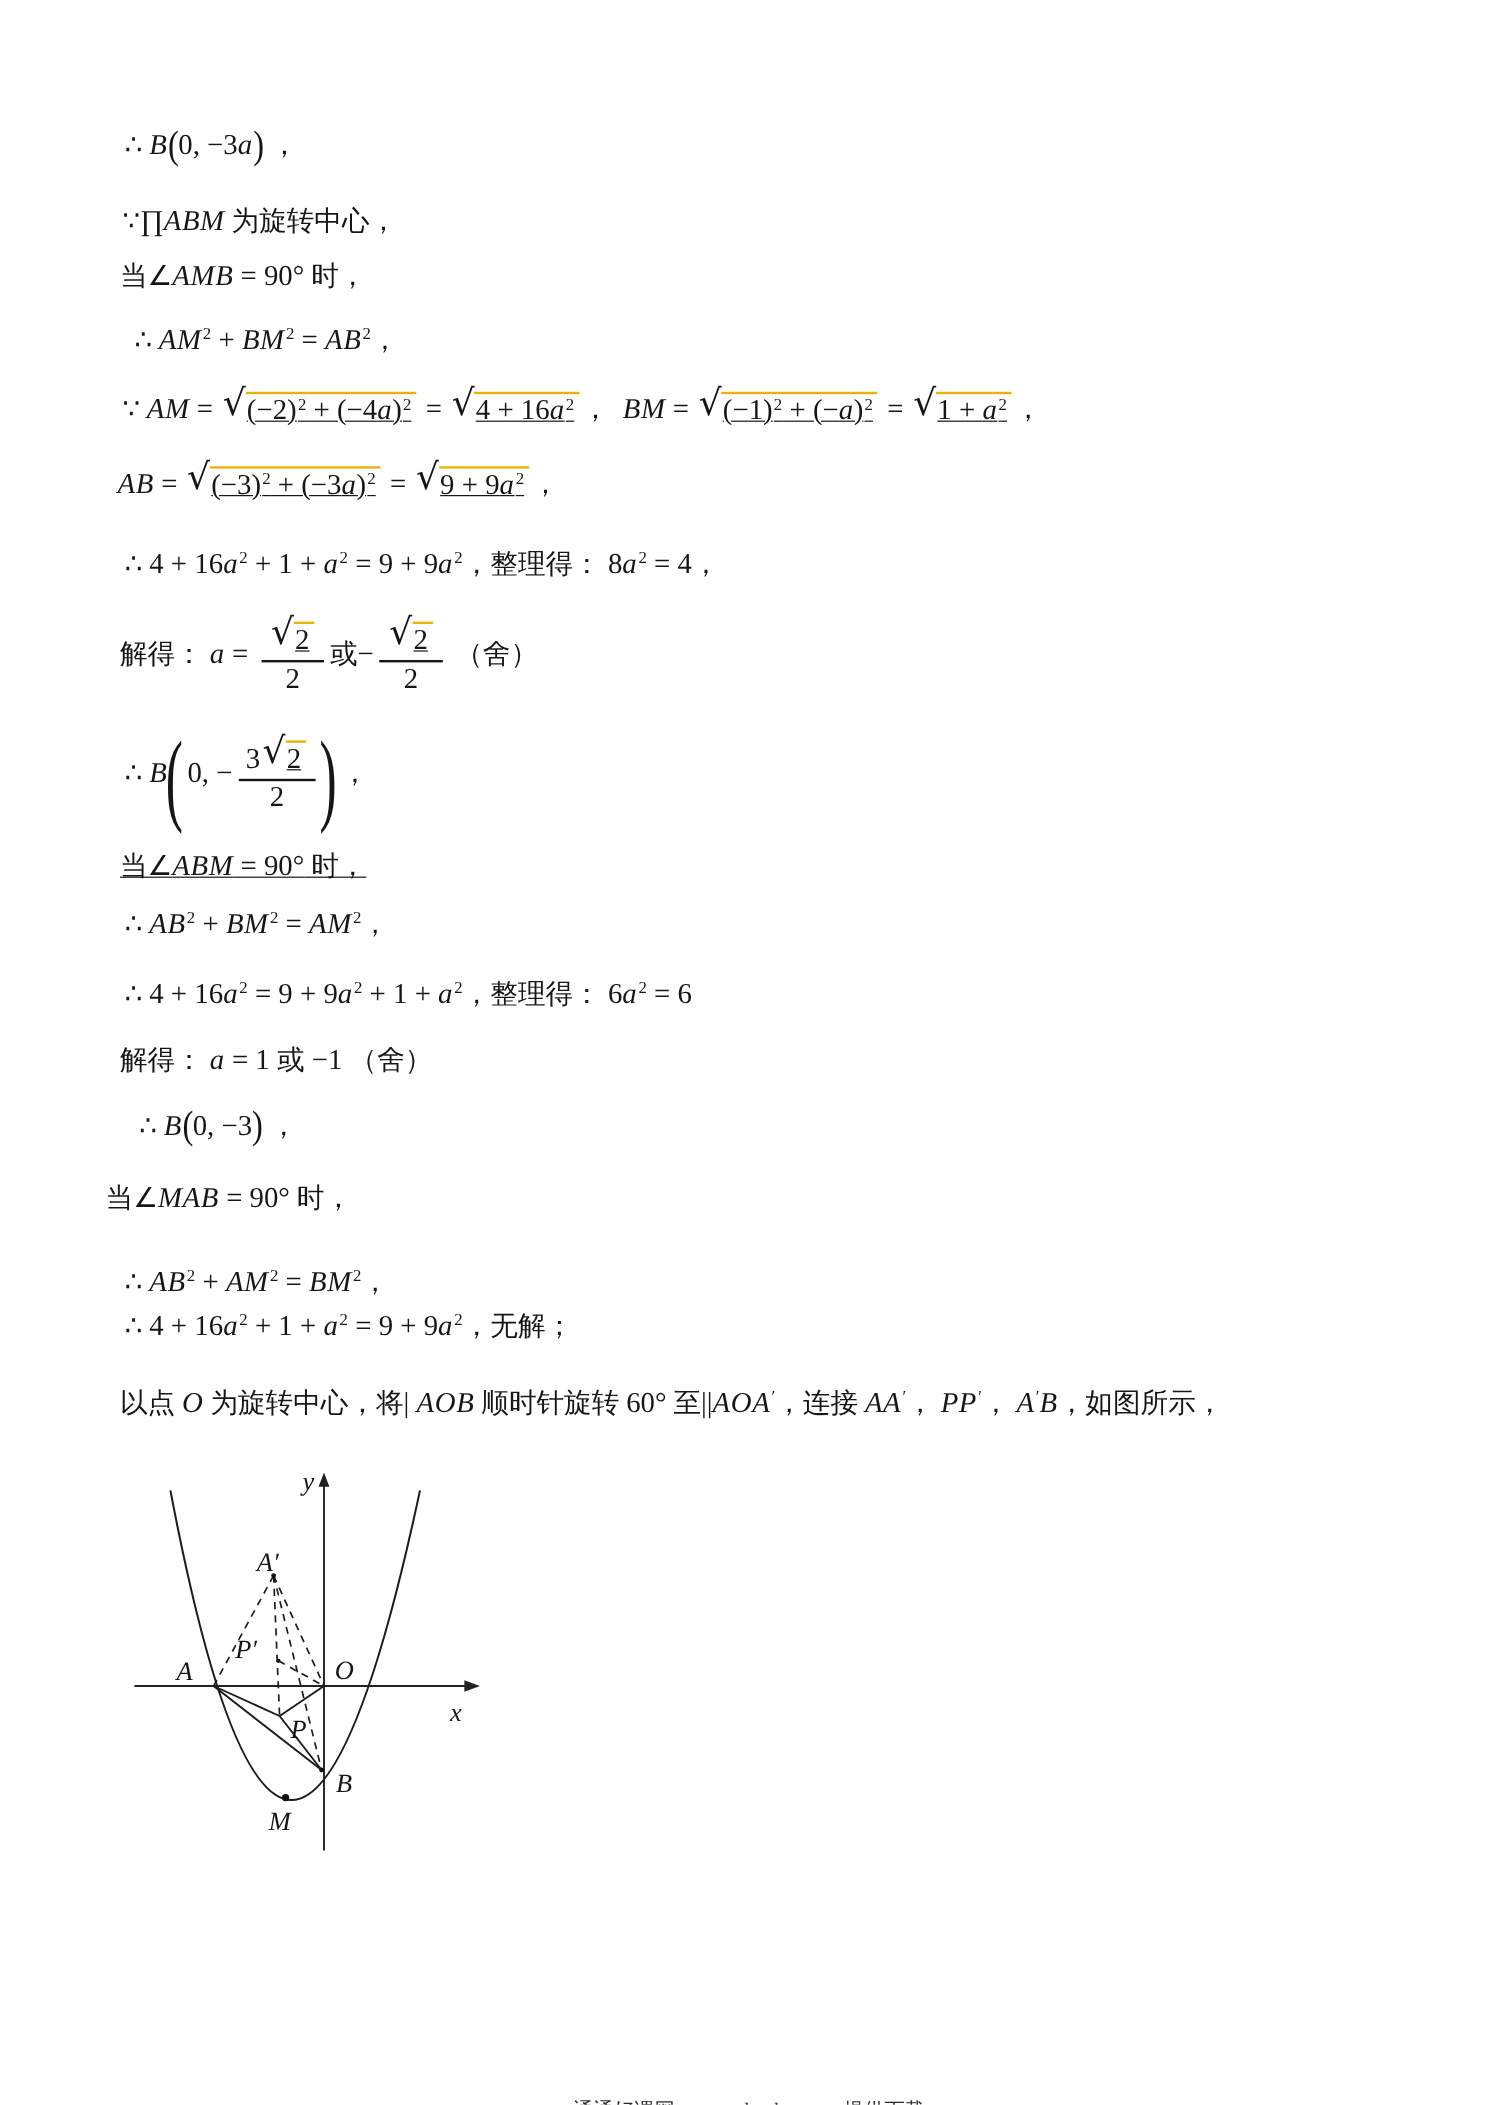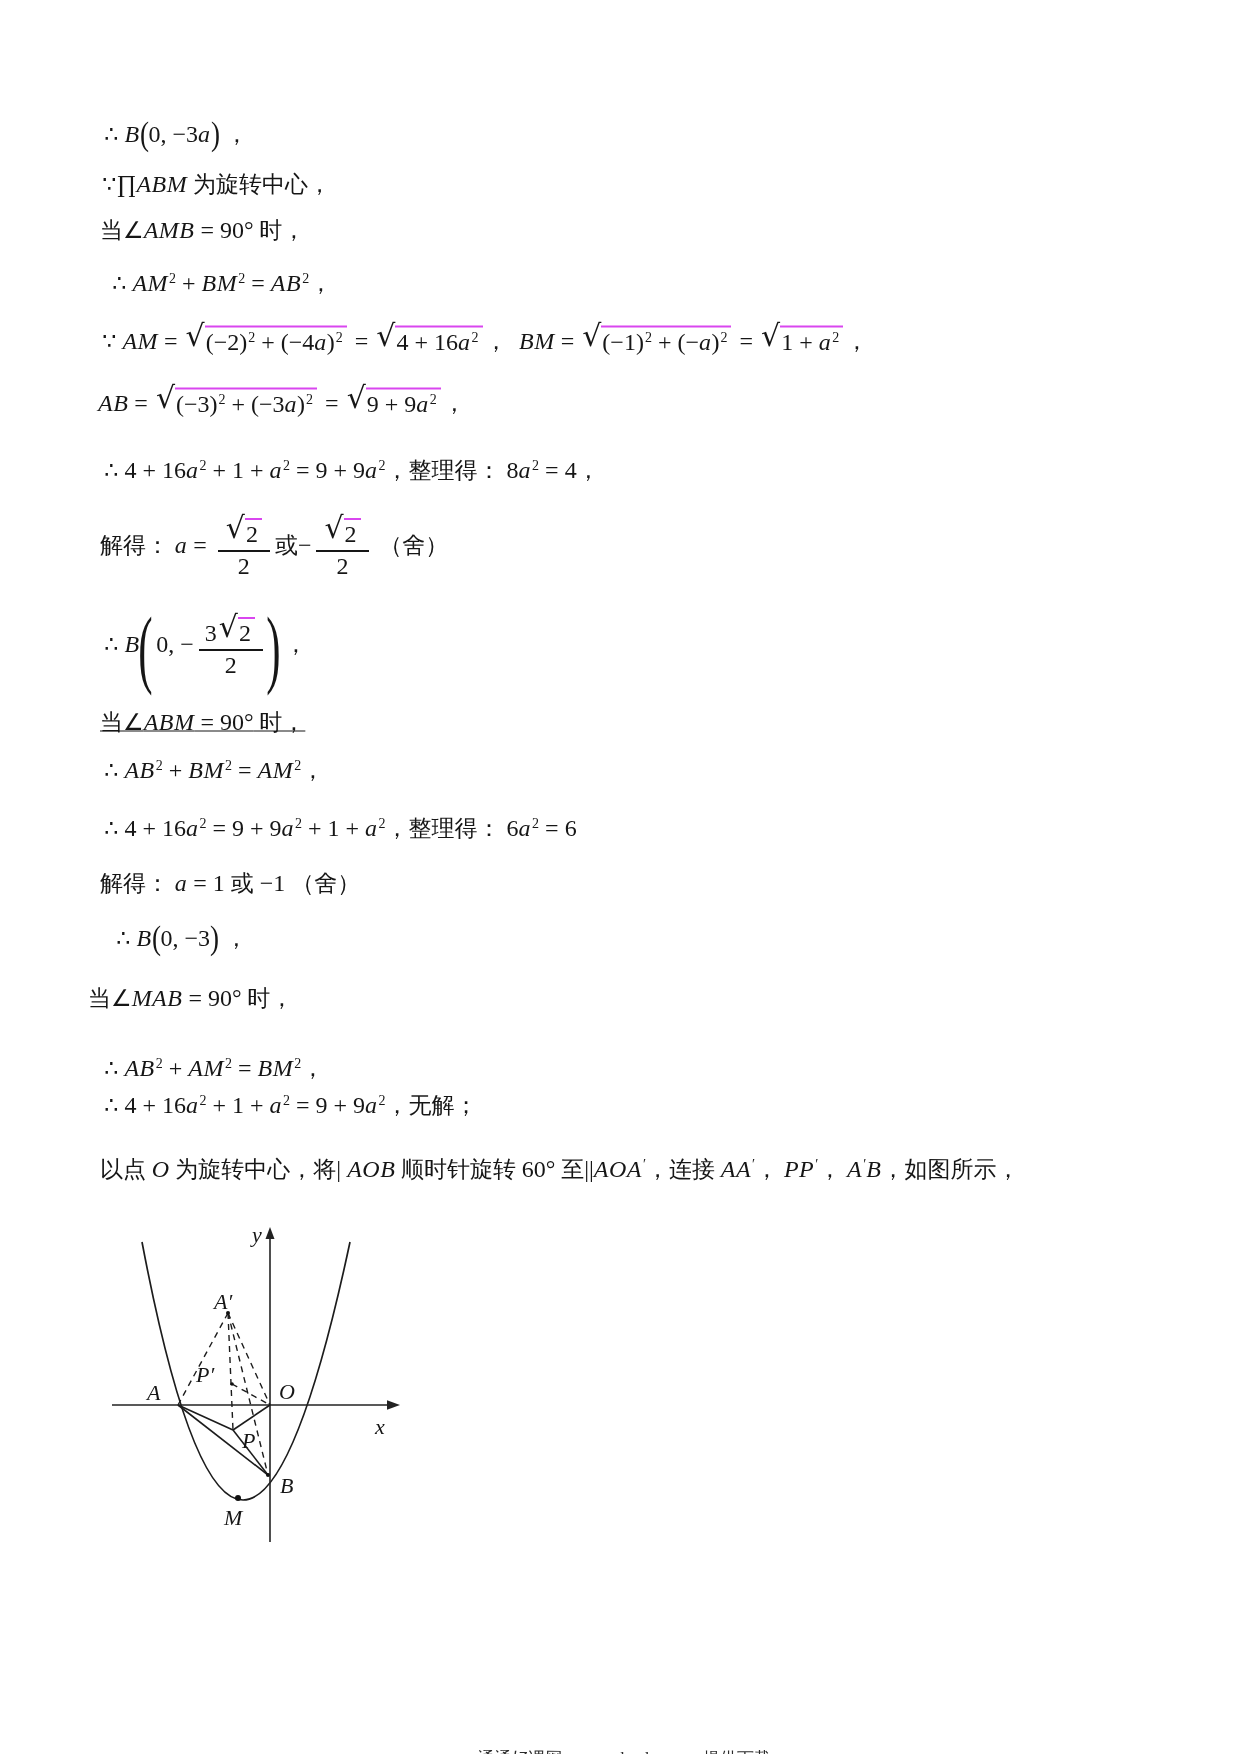--- a/index.html
+++ b/index.html
@@ -12,39 +12,39 @@
     position:absolute;left:100px;transform:translateY(-50%);
     white-space:nowrap;
   }
   .line span{white-space:pre;}
   .t{font-size:23px;font-family:"Liberation Serif","DejaVu Sans",serif;}
   .n{font-size:24px;font-family:"Liberation Serif","DejaVu Serif",serif;}
   .v{font-size:24px;font-style:italic;font-family:"Liberation Serif","DejaVu Serif",serif;letter-spacing:.5px;}
   sup.s{font-size:14px;font-style:normal;position:relative;top:-2px;margin-left:1px;font-family:"Liberation Serif",serif;}
   .rad{display:inline-flex;align-items:flex-start;margin:0 2px;vertical-align:-2px;}
   .rsign{font-size:30px;line-height:1;transform:translateY(-5px);font-family:"DejaVu Sans",sans-serif;}
-  .rbody{border-top:2px solid #d946ef;padding:1px 4px 0 1px;display:inline-block;}
+  .rbody{border-top:2px solid #eab308;padding:1px 4px 0 1px;display:inline-block;text-decoration:underline;}
   .frac{display:inline-flex;flex-direction:column;align-items:center;vertical-align:middle;margin:0 5px;}
   .fnum{display:flex;align-items:flex-end;border-bottom:2.2px solid #161616;padding:0 6px 2px;}
   .fden{padding-top:1px;}
   .bigp{font-size:86px;line-height:0;display:inline-block;transform:scaleX(.5);margin:0 -9px;vertical-align:middle;font-weight:400;}
   .midp{font-size:33px;line-height:0;display:inline-block;transform:scaleX(.82);vertical-align:-3px;margin:0 -1px;}
   #figure-wrap{position:absolute;}
   #figure-wrap svg text{font-family:"Liberation Serif","DejaVu Serif",serif;font-style:italic;font-size:22px;fill:#161616;}
   .footer{
     position:absolute;top:1727px;left:0;width:100%;text-align:center;
     font-size:17px;color:#2a2a2a;white-space:pre;
     font-family:"Liberation Serif","DejaVu Sans",serif;
   }
 </style>
 </head>
 <body>
 
 <div id="math-lines">
-    <div class="line" style="top: 121px; left: 104px; margin-top: 13px;"><span class="t">∴ </span><span class="v">B</span><span class="midp">(</span><span class="n">0, −3</span><span class="v">a</span><span class="midp">)</span><span class="t"> ，</span></div>
+    <div class="line" style="top: 121px; left: 104px;"><span class="t">∴ </span><span class="v">B</span><span class="midp">(</span><span class="n">0, −3</span><span class="v">a</span><span class="midp">)</span><span class="t"> ，</span></div>
     <div class="line" style="top: 184px; left: 102px;"><span class="t">∵</span><span class="n">∏</span><span class="v">ABM</span><span class="t"> 为旋转中心，</span></div>
     <div class="line" style="top: 230px; left: 100px;"><span class="t">当∠</span><span class="v">AMB</span><span class="n"> = 90°</span><span class="t"> 时，</span></div>
     <div class="line" style="top: 283px; left: 112px;"><span class="t">∴ </span><span class="v">AM</span><sup class="s">2</sup><span class="n"> + </span><span class="v">BM</span><sup class="s">2</sup><span class="n"> = </span><span class="v">AB</span><sup class="s">2</sup><span class="t">，</span></div>
     <div class="line" style="top: 341px; left: 102px;"><span class="t">∵ </span><span class="v">AM</span><span class="n"> = </span><span class="rad"><span class="rsign">√</span><span class="rbody"><span class="n">(−2)</span><sup class="s">2</sup><span class="n"> + (−4</span><span class="v">a</span><span class="n">)</span><sup class="s">2</sup></span></span><span class="n"> = </span><span class="rad"><span class="rsign">√</span><span class="rbody"><span class="n">4 + 16</span><span class="v">a</span><sup class="s">2</sup></span></span><span class="t">，  </span><span class="v">BM</span><span class="n"> = </span><span class="rad"><span class="rsign">√</span><span class="rbody"><span class="n">(−1)</span><sup class="s">2</sup><span class="n"> + (−</span><span class="v">a</span><span class="n">)</span><sup class="s">2</sup></span></span><span class="n"> = </span><span class="rad"><span class="rsign">√</span><span class="rbody"><span class="n">1 + </span><span class="v">a</span><sup class="s">2</sup></span></span><span class="t">，</span></div>
     <div class="line" style="top: 403px; left: 98px;"><span class="v">AB</span><span class="n"> = </span><span class="rad"><span class="rsign">√</span><span class="rbody"><span class="n">(−3)</span><sup class="s">2</sup><span class="n"> + (−3</span><span class="v">a</span><span class="n">)</span><sup class="s">2</sup></span></span><span class="n"> = </span><span class="rad"><span class="rsign">√</span><span class="rbody"><span class="n">9 + 9</span><span class="v">a</span><sup class="s">2</sup></span></span><span class="t">，</span></div>
     <div class="line" style="top: 470px; left: 104px;"><span class="t">∴ </span><span class="n">4 + 16</span><span class="v">a</span><sup class="s">2</sup><span class="n"> + 1 + </span><span class="v">a</span><sup class="s">2</sup><span class="n"> = 9 + 9</span><span class="v">a</span><sup class="s">2</sup><span class="t">，整理得：</span><span class="n"> 8</span><span class="v">a</span><sup class="s">2</sup><span class="n"> = 4</span><span class="t">，</span></div>
     <div class="line" style="top: 549px; left: 100px;"><span class="t">解得： </span><span class="v">a</span><span class="n"> = </span><span class="frac"><span class="fnum"><span class="rad"><span class="rsign">√</span><span class="rbody"><span class="n">2</span></span></span></span><span class="fden"><span class="n">2</span></span></span><span class="t">或</span><span class="n">−</span><span class="frac"><span class="fnum"><span class="rad"><span class="rsign">√</span><span class="rbody"><span class="n">2</span></span></span></span><span class="fden"><span class="n">2</span></span></span><span class="t"> （舍）</span></div>
     <div class="line" style="top: 648px; left: 104px;"><span class="t">∴ </span><span class="v">B</span><span class="bigp">(</span><span class="n"> 0, −</span><span class="frac"><span class="fnum"><span class="n">3</span><span class="rad"><span class="rsign">√</span><span class="rbody"><span class="n">2</span></span></span></span><span class="fden"><span class="n">2</span></span></span><span class="bigp">)</span><span class="t"> ，</span></div>
     <div class="line" style="top: 722px; left: 100px; text-decoration: underline;"><span class="t">当∠</span><span class="v">ABM</span><span class="n"> = 90°</span><span class="t"> 时，</span></div>
     <div class="line" style="top: 770px; left: 104px;"><span class="t">∴ </span><span class="v">AB</span><sup class="s">2</sup><span class="n"> + </span><span class="v">BM</span><sup class="s">2</sup><span class="n"> = </span><span class="v">AM</span><sup class="s">2</sup><span class="t">，</span></div>

